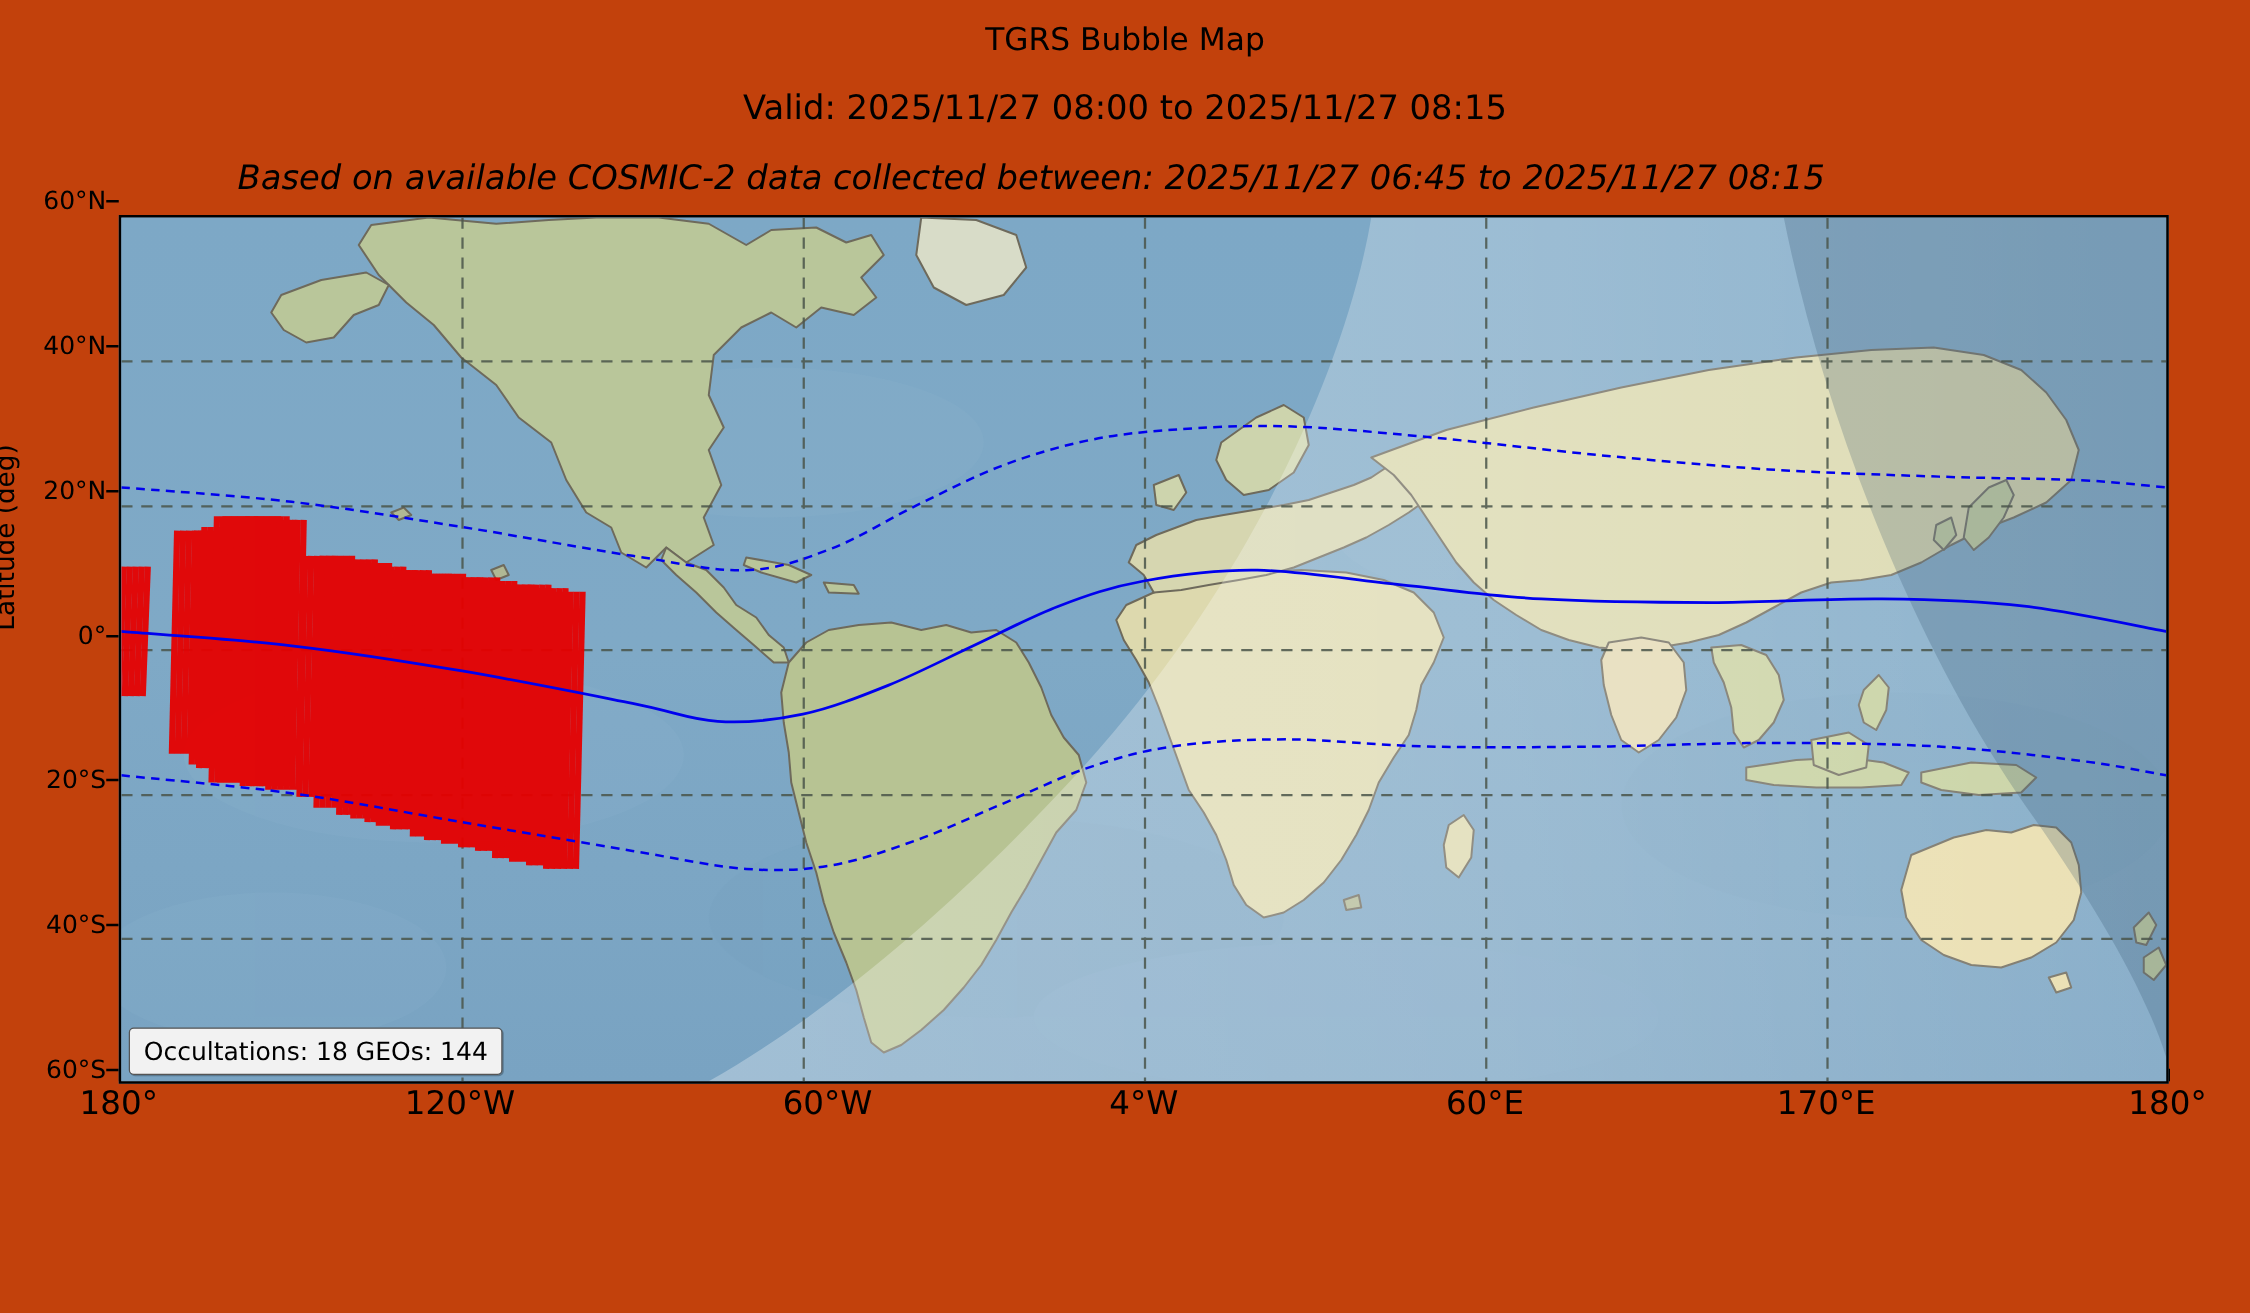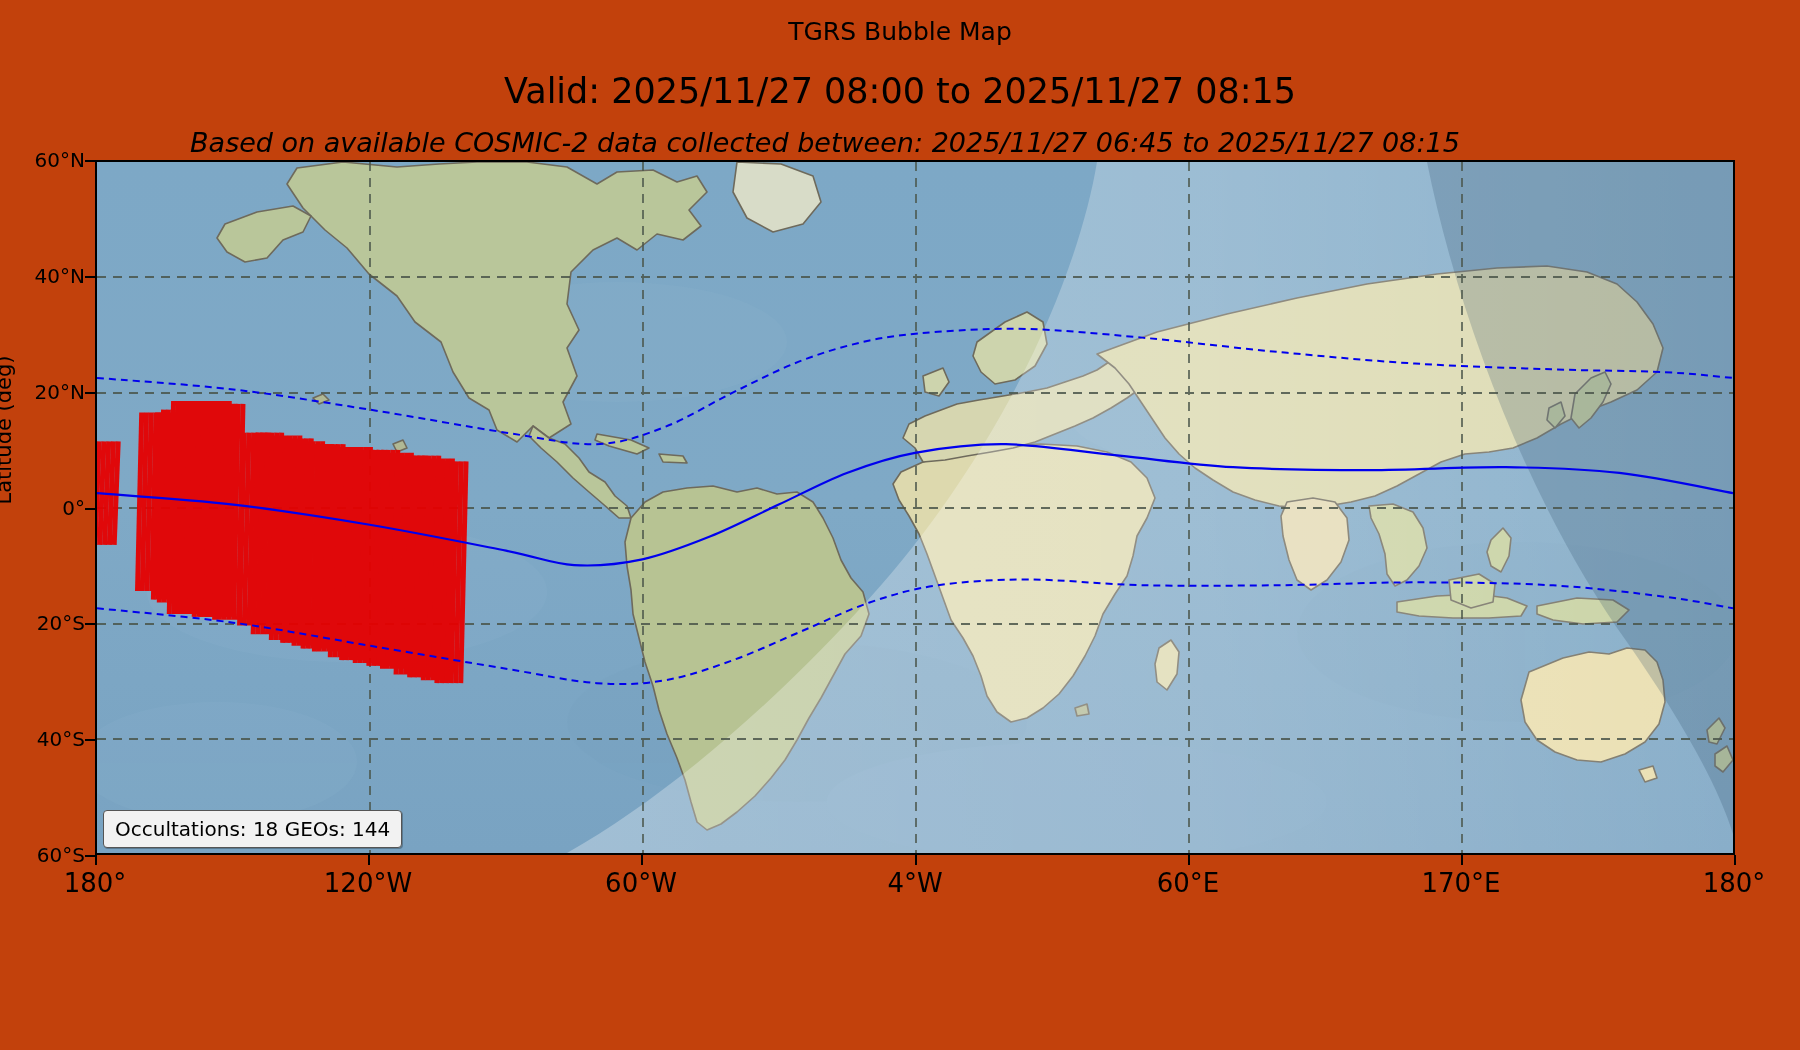--- a/index.html
+++ b/index.html
@@ -1,25 +1,25 @@
 <!DOCTYPE html>
 <html><head>
 <meta charset="utf-8">
 <style>
   html,body{margin:0;padding:0;background:#ffffff;}
   body{width:1800px;height:1050px;font-family:"DejaVu Sans","Liberation Sans",sans-serif;overflow:hidden;}
   #page{position:relative;width:1800px;height:1050px;background:#c2410c;}
 
   .title-block{position:absolute;left:0;top:0;width:1800px;text-align:center;}
   .t1{position:absolute;left:0;top:17px;width:1800px;text-align:center;font-size:25px;color:#000;}
-  .t2{position:absolute;left:0;top:71px;width:1800px;text-align:center;font-size:35px;color:#000;}
+  .t2{position:absolute;left:0;top:71px;width:1800px;text-align:center;font-size:27px;color:#000;}
   .t3{position:absolute;left:0;top:127px;width:1650px;text-align:center;font-size:27px;color:#000;font-style:italic;}
 
   
-  #plot{position:absolute;left:95px;top:160px;width:1640px;height:695px;overflow:hidden;
+  #plot{position:absolute;left:95px;top:172px;width:1640px;height:695px;overflow:hidden;
         border:2px solid #000;box-sizing:border-box;background:#7fa7c4;}
   #plotsvg{position:absolute;left:0;top:0;}
 
   .ylabel{position:absolute;left:-8px;top:430px;width:200px;transform:translate(-100px,0) rotate(-90deg);
           transform-origin:100px 0;text-align:center;font-size:21px;color:#000;}
   .xlabel{position:absolute;left:0;top:903px;width:1800px;text-align:center;font-size:21px;color:#000;}
 
   .ytick{position:absolute;right:0;width:90px;text-align:right;font-size:20px;color:#000;transform:translateY(-12px);}
   .ytickwrap{position:absolute;left:0;top:160px;width:85px;height:695px;}
   .xtickwrap{position:absolute;left:95px;top:858px;width:1640px;height:40px;}
@@ -66,21 +66,21 @@
   <div class="tickmark-x" style="left:368px"></div>
   <div class="tickmark-x" style="left:641px"></div>
   <div class="tickmark-x" style="left:915px"></div>
   <div class="tickmark-x" style="left:1188px"></div>
   <div class="tickmark-x" style="left:1461px"></div>
   <div class="tickmark-x" style="left:1734px"></div>
 
   <div class="xtickwrap">
     <div class="xtick" style="left:0px">180°</div>
     <div class="xtick" style="left:273px">120°W</div>
-    <div class="xtick" style="left:546px">60°W</div>
+    <div class="xtick" style="left:567px">60°W</div>
     <div class="xtick" style="left:820px">4°W</div>
     <div class="xtick" style="left:1093px">60°E</div>
     <div class="xtick" style="left:1366px">170°E</div>
     <div class="xtick" style="left:1639px">180°</div>
   </div>
 
   <div id="plot">
     <svg id="plotsvg" width="1636" height="691" viewBox="0 0 1636 691">
       <defs>
         <linearGradient id="oceanG" x1="0" y1="0" x2="0" y2="1">

